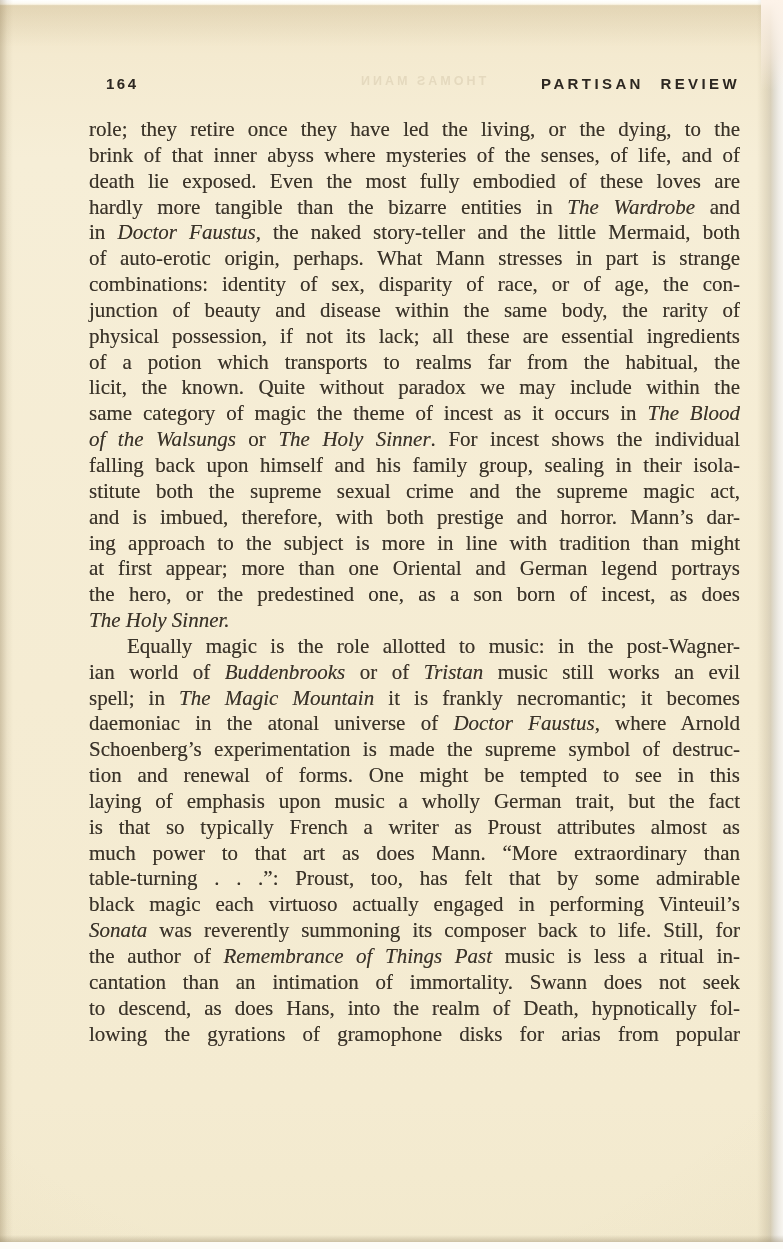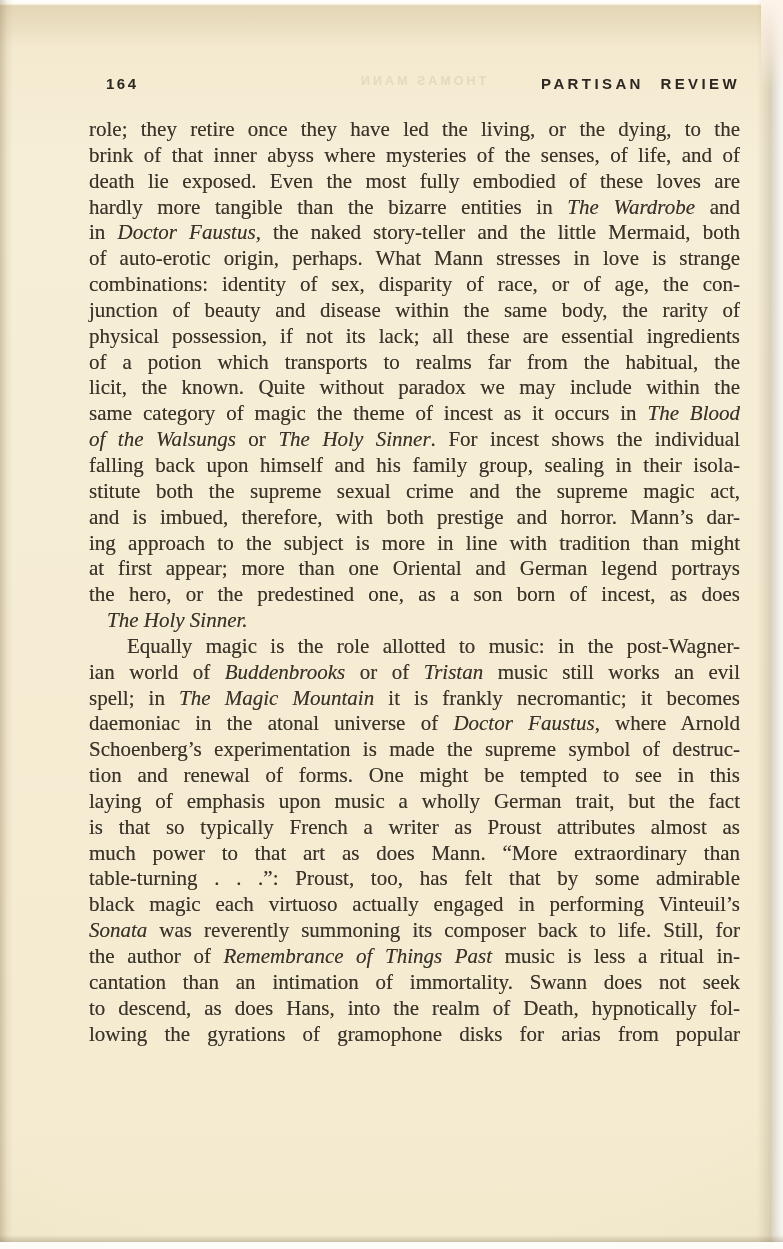--- a/index.html
+++ b/index.html
@@ -100,21 +100,21 @@
     font-size: 21px;
     line-height: 25.85px;
     color: #3a3329;
     text-shadow: 0 0 0.5px rgba(58,51,41,0.55);
   }
   .paragraph { margin: 0; }
   .line {
     text-align: justify;
     text-align-last: justify;
   }
-  .line.flush { text-align-last: left; margin-left: 18px; }
+  .line.flush { text-align-last: left; }
   .line.first-indent { padding-left: 38px; }
   .it { font-style: italic; }
 </style>
 </head>
 <body>
 
 <div class="sheet">
 
   <div class="edge-top"></div>
   <div class="edge-top-shadow"></div>
@@ -131,21 +131,21 @@
     <span class="running-head">PARTISAN REVIEW</span>
   </div>
 
   <div class="text-block" style="color: rgb(58, 51, 41);">
       <div class="paragraph">
         <div class="line"><span>role; they retire once they have led the living, or the dying, to the</span></div>
         <div class="line"><span>brink of that inner abyss where mysteries of the senses, of life, and of</span></div>
         <div class="line"><span>death lie exposed. Even the most fully embodied of these loves are</span></div>
         <div class="line"><span>hardly more tangible than the bizarre entities in </span><span class="it">The Wardrobe</span><span> and</span></div>
         <div class="line"><span>in </span><span class="it">Doctor Faustus,</span><span> the naked story-teller and the little Mermaid, both</span></div>
-        <div class="line"><span>of auto-erotic origin, perhaps. What Mann stresses in love is strange</span></div>
+        <div class="line"><span>of auto-erotic origin, perhaps. What Mann stresses in part is strange</span></div>
         <div class="line"><span>combinations: identity of sex, disparity of race, or of age, the con-</span></div>
         <div class="line"><span>junction of beauty and disease within the same body, the rarity of</span></div>
         <div class="line"><span>physical possession, if not its lack; all these are essential ingredients</span></div>
         <div class="line"><span>of a potion which transports to realms far from the habitual, the</span></div>
         <div class="line"><span>licit, the known. Quite without paradox we may include within the</span></div>
         <div class="line"><span>same category of magic the theme of incest as it occurs in </span><span class="it">The Blood</span></div>
         <div class="line"><span class="it">of the Walsungs</span><span> or </span><span class="it">The Holy Sinner</span><span>. For incest shows the individual</span></div>
         <div class="line"><span>falling back upon himself and his family group, sealing in their isola-</span></div>
         <div class="line"><span>stitute both the supreme sexual crime and the supreme magic act,</span></div>
         <div class="line"><span>and is imbued, therefore, with both prestige and horror. Mann’s dar-</span></div>

